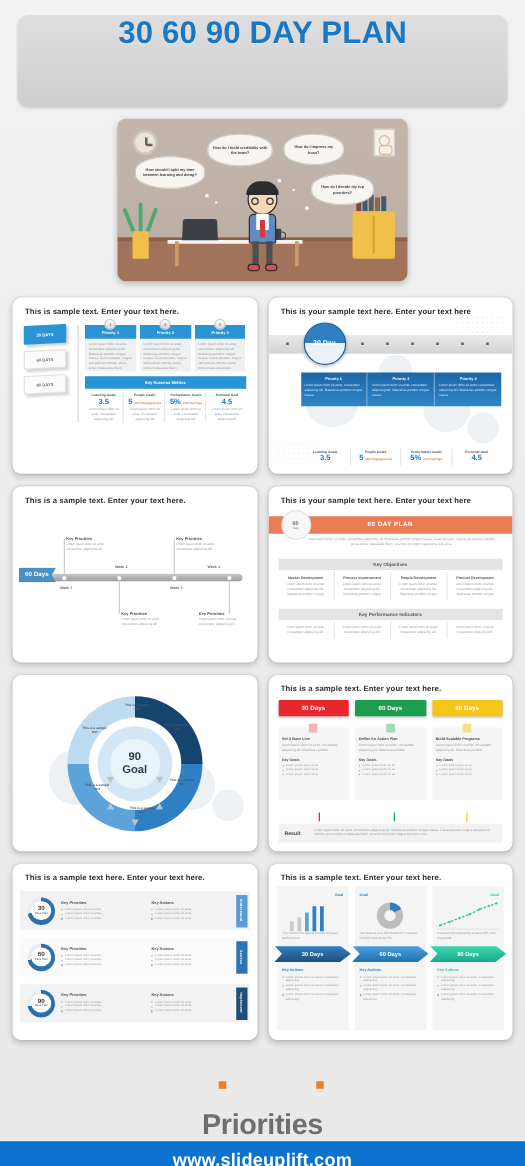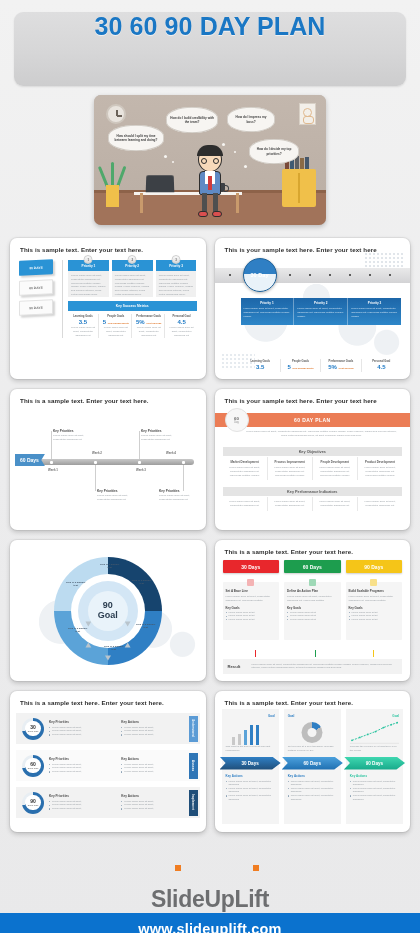--- a/index.html
+++ b/index.html
@@ -721,21 +721,21 @@
               <li>Lorem ipsum dolor sit amet, consectetur adipiscing</li>
               <li>Lorem ipsum dolor sit amet, consectetur adipiscing</li>
             </ul>
         </div>
       </div>
     </div>
 
   </div>
 
   <div class="logo">
-    <span>SlideUpLift</span>
+    <span>Priorities</span>
     <em style="left:175px;bottom:42px;position:absolute"></em>
     <em style="left:253px;bottom:42px;position:absolute"></em>
   </div>
   <div class="urlbar">
     <span>www.slideuplift.com</span>
   </div>
 
 </div>
 
 </body></html>

